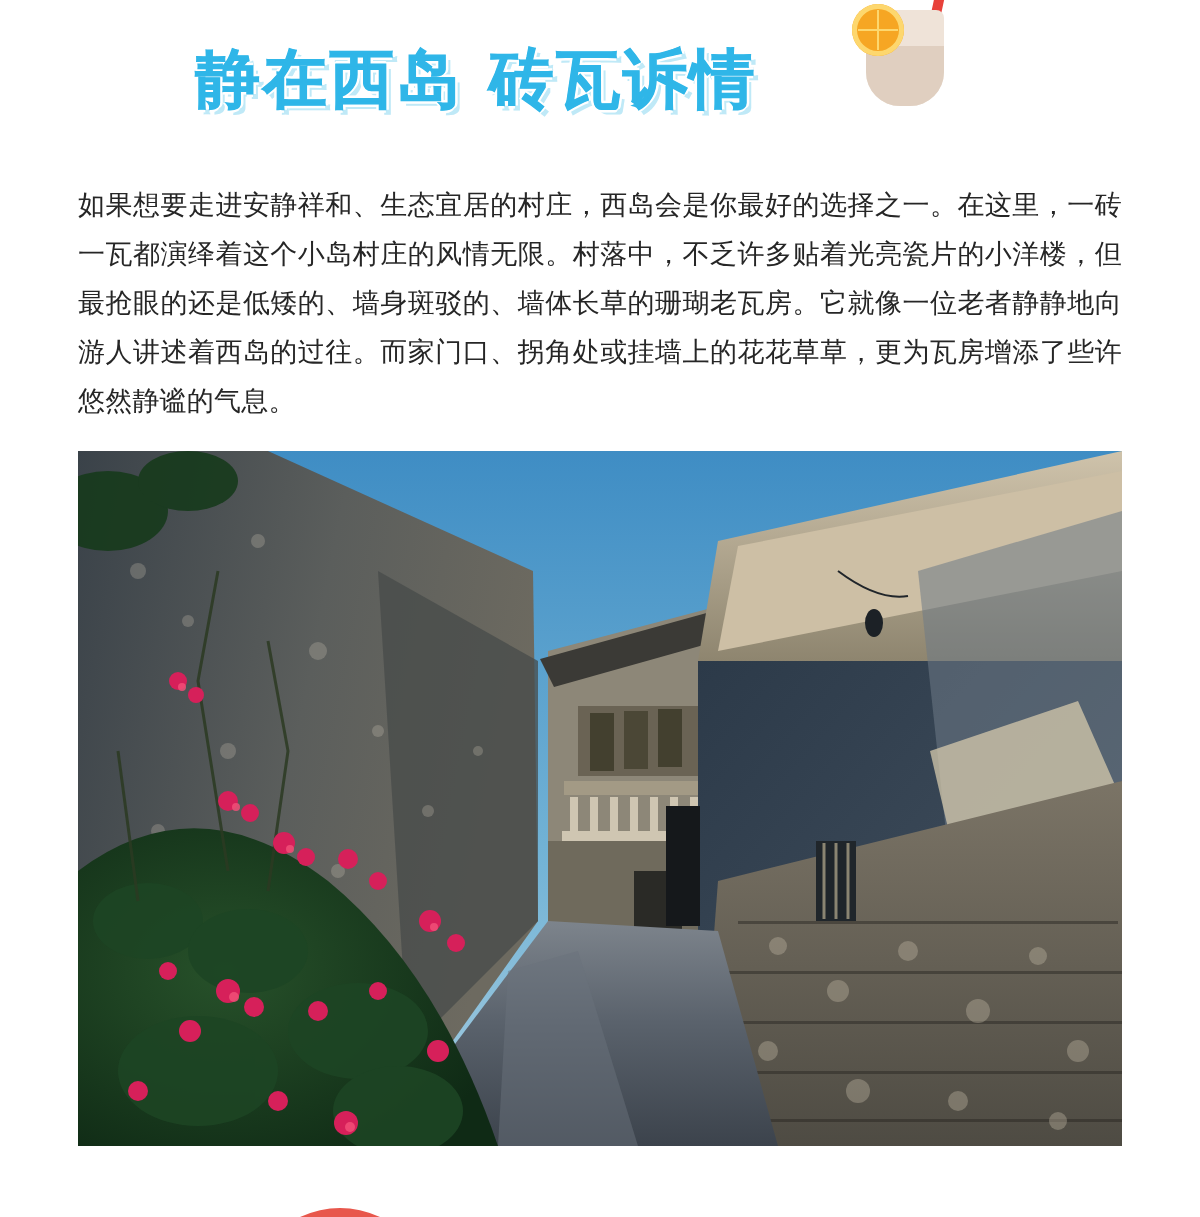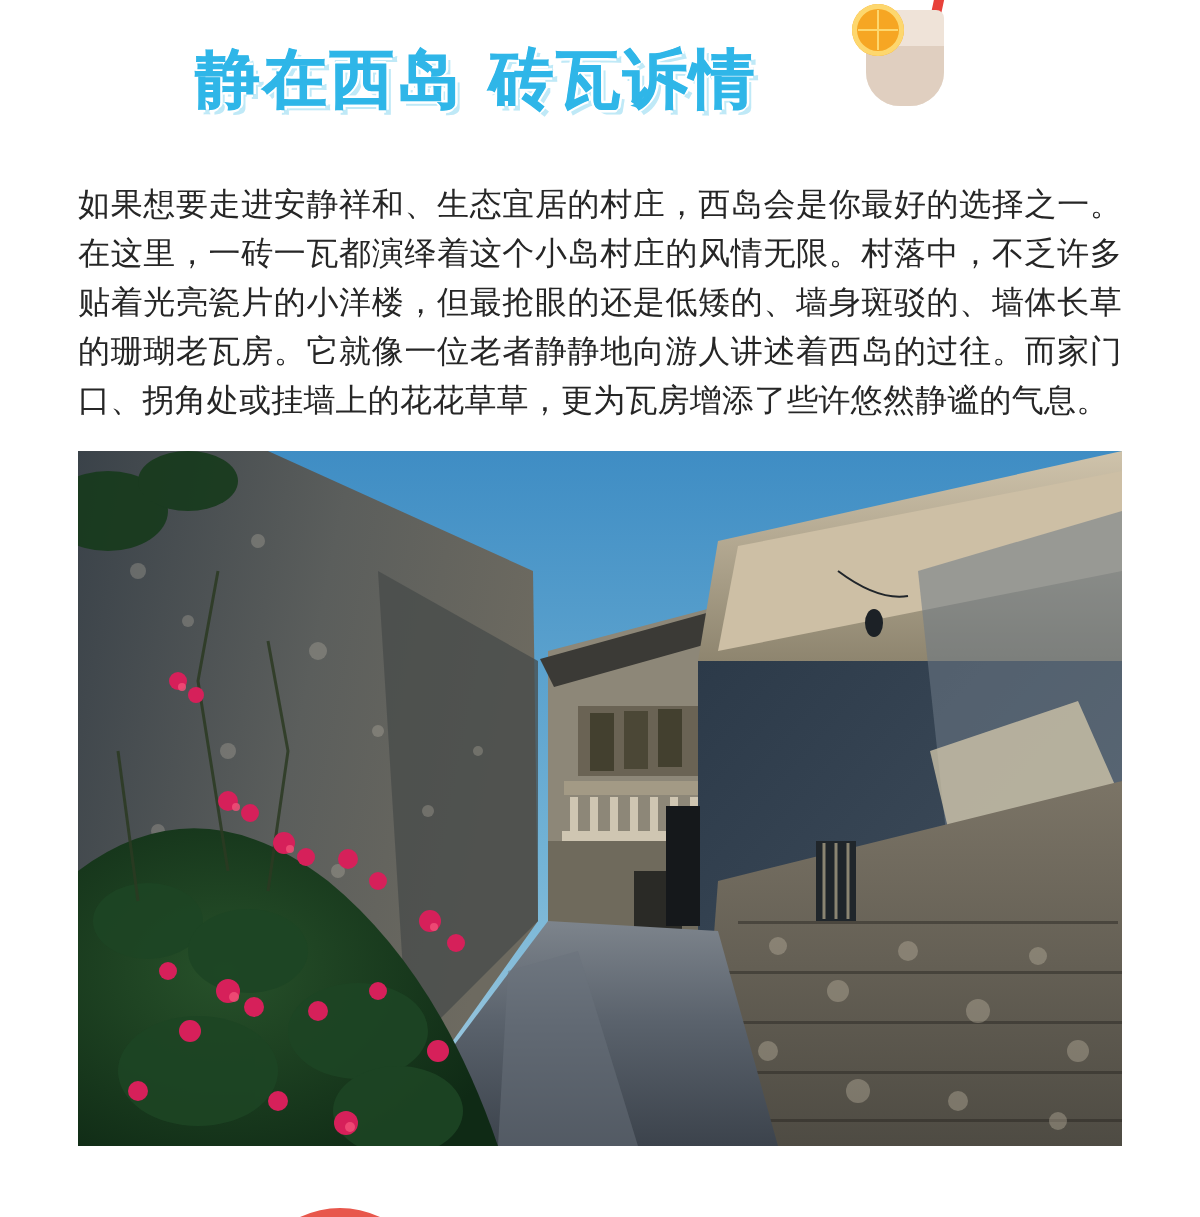--- a/index.html
+++ b/index.html
@@ -116,21 +116,21 @@
   
   .article {
     position: absolute;
     left: 78px;
     top: 180px;
     width: 1044px;
   }
   .article p {
     margin: 0;
     font-family: "DejaVu Sans", "Liberation Sans", sans-serif;
-    font-size: 32px;
+    font-size: 27px;
     line-height: 49px;
     color: #262626;
     text-align: justify;
     text-justify: inter-ideograph;
     letter-spacing: 0.2px;
   }
 
   
   .photo {
     position: absolute;

